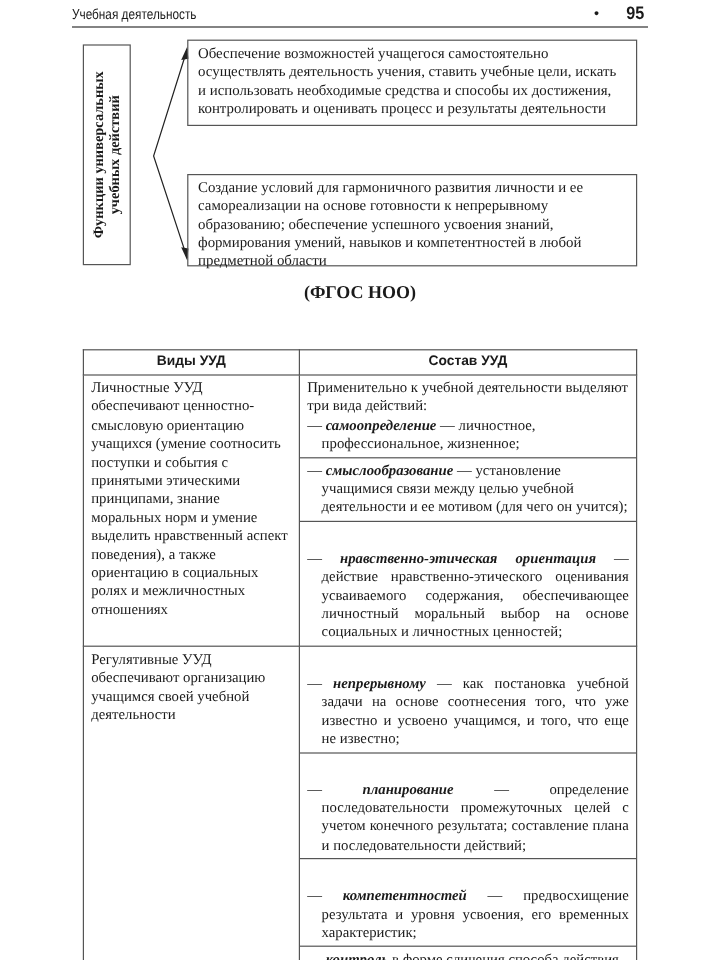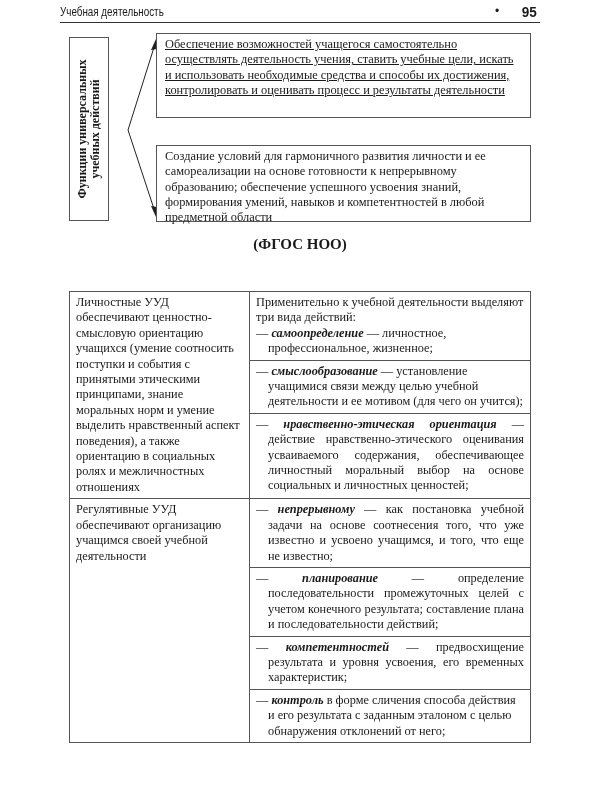--- a/index.html
+++ b/index.html
@@ -6,39 +6,39 @@
   body { width: 600px; height: 800px; position: relative; overflow: hidden; color: #1a1a1a; font-family: "Liberation Serif", serif; }
   .running-head { position: absolute; left: 60px; top: 4px; width: 454px; height: 18px; font-family: "Liberation Sans", sans-serif; font-size: 12px; }
   .running-head .title { position: absolute; left: 0; top: 1px; transform: scaleX(0.82); transform-origin: left; }
   .running-head .bullet { position: absolute; left: 435px; top: 0; font-size: 12px; }
   .running-head .page { position: absolute; right: -24px; top: -1px; font-weight: bold; font-size: 15px; transform: scaleX(0.9); }
 
   .vbox { position: absolute; left: 69px; top: 37px; width: 40px; height: 184px; border: 1px solid #555; box-sizing: border-box; }
   .vbox .vtext { position: absolute; left: 50%; top: 50%; transform: translate(-50%, -50%) rotate(-90deg); white-space: nowrap; font-weight: bold; font-size: 12px; line-height: 13px; text-align: center; }
 
   .fbox { position: absolute; left: 156px; border: 1px solid #555; box-sizing: border-box; padding: 3px 8px; font-size: 12.4px; line-height: 15.3px; }
-  .fbox1 { top: 33px; width: 375px; height: 85px; text-decoration: underline; }
+  .fbox1 { top: 33px; width: 375px; height: 72px; }
   .fbox2 { top: 145px; width: 375px; height: 77px; }
 
   .arrows { position: absolute; left: 120px; top: 35px; }
 
   .section-title { position: absolute; left: 60px; top: 235px; width: 480px; text-align: center; font-weight: bold; font-size: 15px; line-height: 18px; }
 
   table.uud { position: absolute; left: 69px; top: 291px; width: 462px; border-collapse: collapse; font-size: 12.3px; line-height: 15.4px; }
   table.uud td, table.uud th { border: 1px solid #555; vertical-align: top; }
   table.uud th { font-family: "Liberation Sans", sans-serif; font-weight: bold; font-size: 11.5px; height: 20px; padding: 0; text-align: center; vertical-align: middle; }
   td.left { width: 167px; padding: 3px 6px; }
   td.right { padding: 0; }
   .item { padding: 3px 6px 3px 18px; text-indent: -12px; border-bottom: 1px solid #555; }
   .item:last-child { border-bottom: none; }
   .intro { padding: 3px 6px 0 6px; font-family: Liberation Serif, serif; }
   .intro + .item { padding-top: 0; }
   .term { font-weight: bold; font-style: italic; }
   .lead { font-weight: normal; }
-  .justify { text-align: justify; }
+  .justify { text-align: justify; margin-top: 20px; }
 </style>
 </head>
 <body>
 
 <div class="running-head">
   <span class="title">Учебная деятельность</span>
   <span class="bullet">•</span>
   <span class="page">95</span>
 </div>
 <div style="position:absolute;left:60px;top:22px;width:480px;border-top:1.5px solid #333;"></div>
@@ -58,20 +58,24 @@
 
 <div class="fbox fbox1">Обеспечение возможностей учащегося самостоятельно осуществлять деятельность учения, ставить учебные цели, искать и использовать необходимые средства и способы их достижения, контролировать и оценивать процесс и результаты деятельности</div>
 <div class="fbox fbox2">Создание условий для гармоничного развития личности и ее самореализации на основе готовности к непрерывному образованию; обеспечение успешного усвоения знаний, формирования умений, навыков и компетентностей в любой предметной области</div>
 
 <div class="section-title">
   <div>(ФГОС НОО)</div>
 </div>
 
 <table class="uud">
   <tbody>
+      <tr>
+    <th>Виды УУД</th>
+    <th>Состав УУД</th>
+  </tr>
   <tr>
     <td class="left"><span class="lead">Личностные УУД</span><span> обеспечивают ценностно-смысловую ориентацию учащихся (умение соотносить поступки и события с принятыми этическими принципами, знание моральных норм и умение выделить нравственный аспект поведения), а также ориентацию в социальных ролях и межличностных отношениях</span></td>
     <td class="right">
       <div class="intro">Применительно к учебной деятельности выделяют три вида действий:</div>
       <div class="item"><span>— </span><span class="term">самоопределение</span><span> — личностное, профессиональное, жизненное;</span></div>
       <div class="item"><span>— </span><span class="term">смыслообразование</span><span> — установление учащимися связи между целью учебной деятельности и ее мотивом (для чего он учится);</span></div>
       <div class="item justify"><span>— </span><span class="term">нравственно-этическая ориентация</span><span> — действие нравственно-этического оценивания усваиваемого содержания, обеспечивающее личностный моральный выбор на основе социальных и личностных ценностей;</span></div>
     </td>
   </tr>
   <tr>

